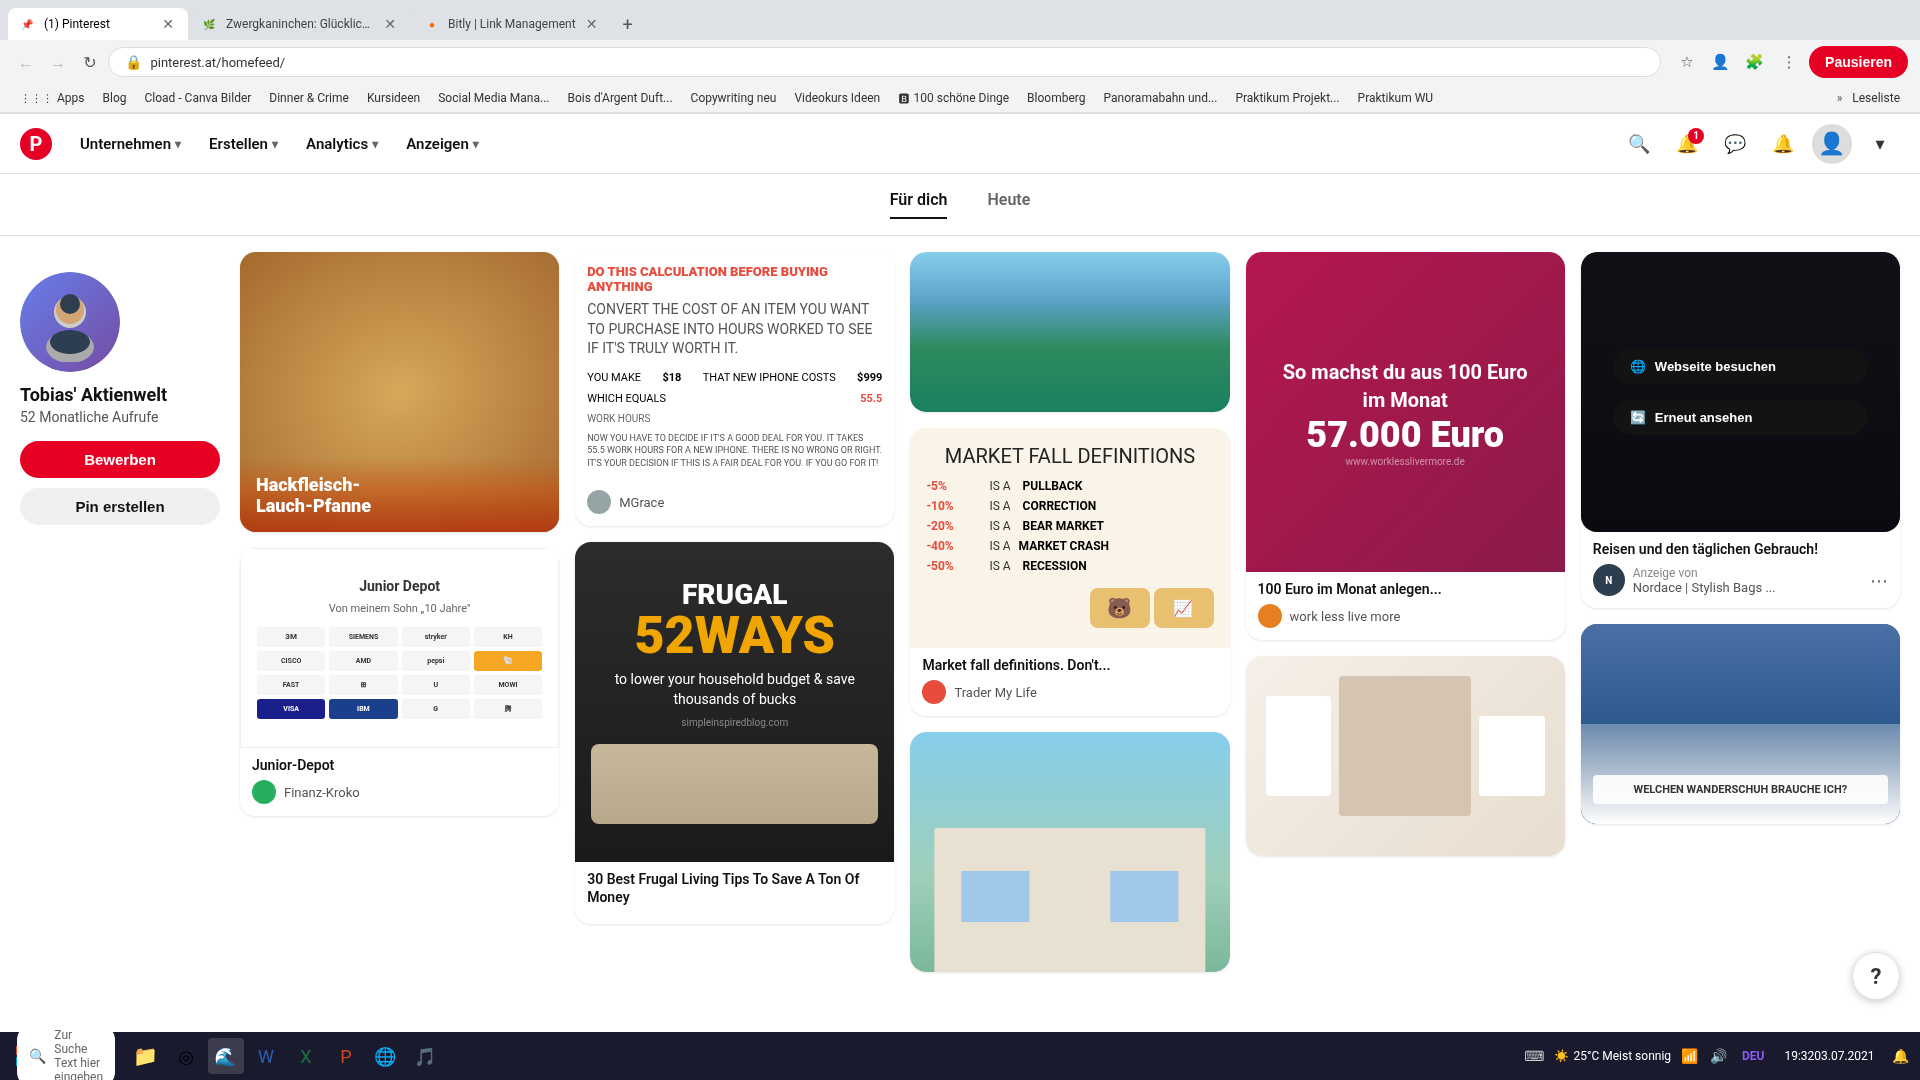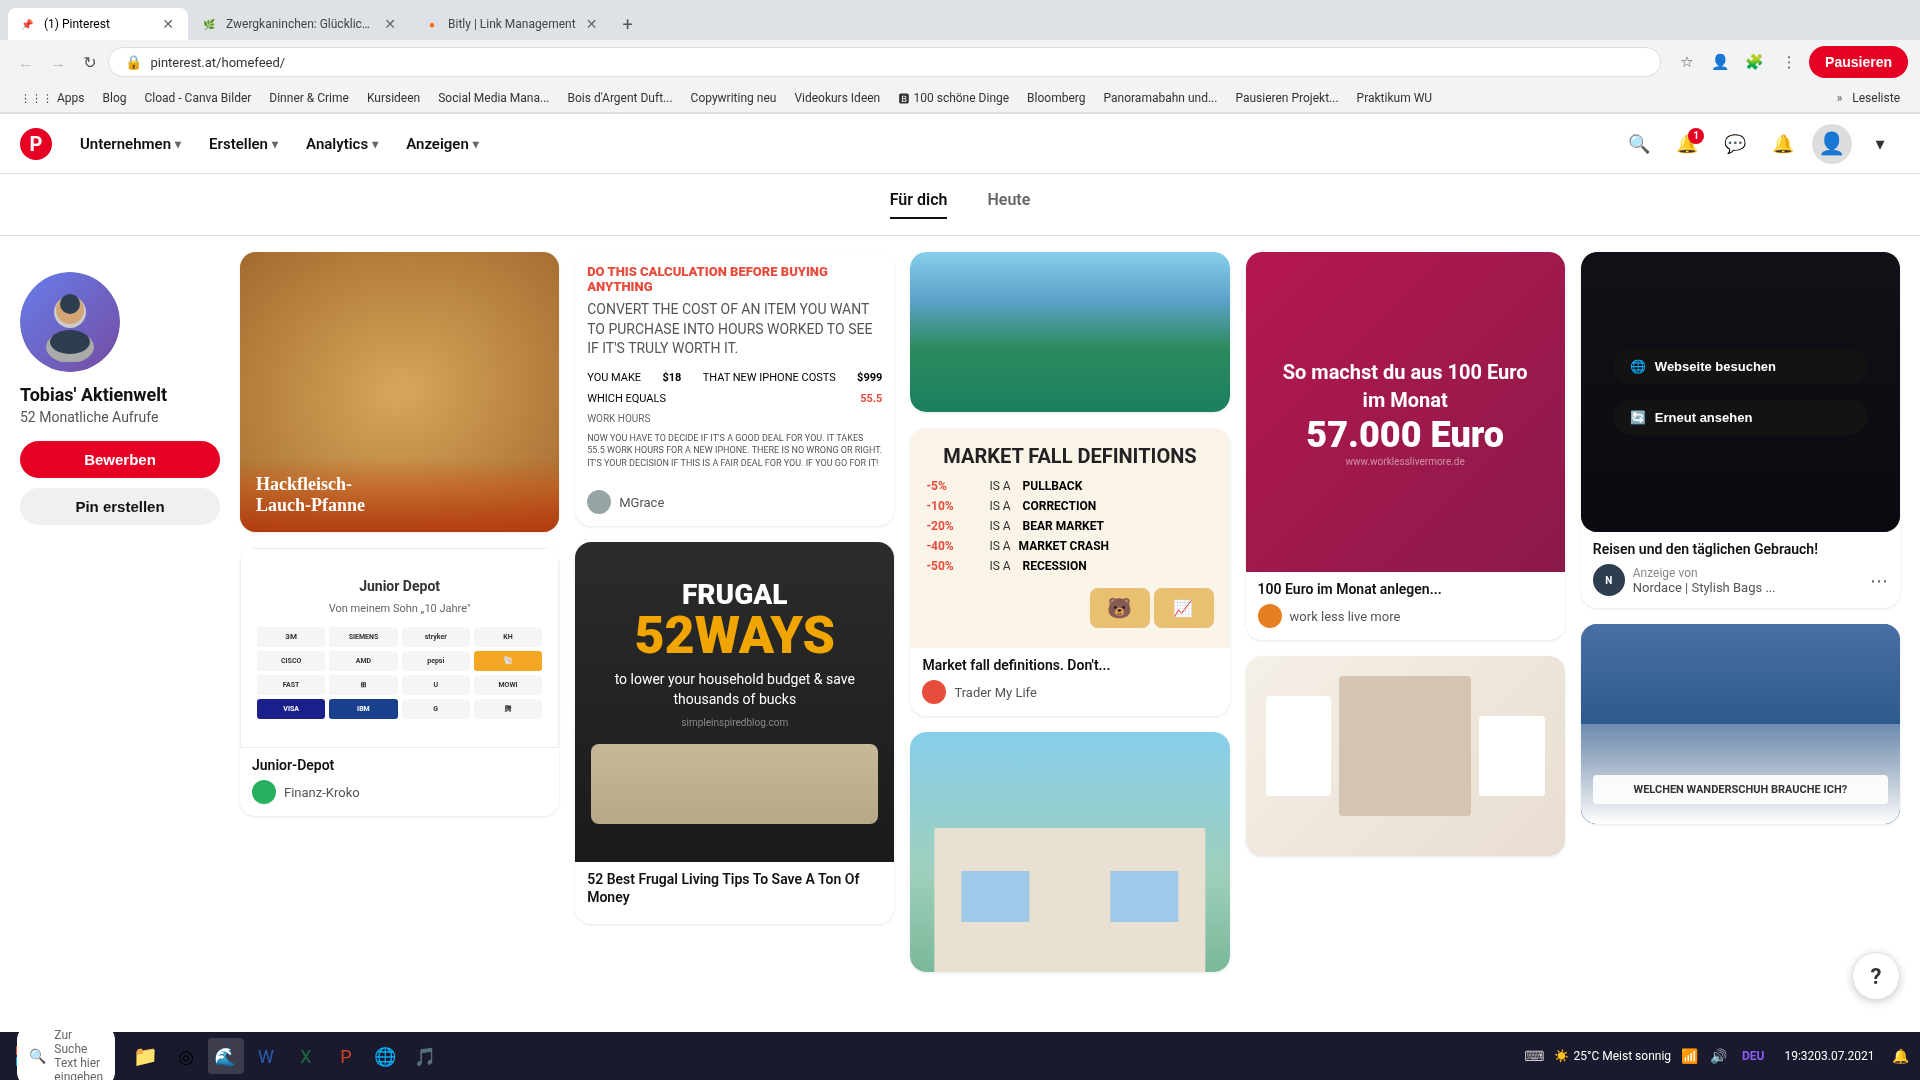--- a/index.html
+++ b/index.html
@@ -98,21 +98,21 @@
     .logos-grid { display: grid; grid-template-columns: repeat(4, 1fr); gap: 4px; width: 100%; }
     .logo-chip { background: #f5f5f5; border-radius: 3px; height: 20px; display: flex; align-items: center; justify-content: center; font-size: 8px; color: #333; font-weight: bold; }
 
     .frugal-img { background: linear-gradient(180deg, #2c2c2c 0%, #1a1a1a 100%); min-height: 320px; display: flex; flex-direction: column; align-items: center; justify-content: center; padding: 24px 16px; }
     .frugal-title { color: #fff; font-size: 28px; font-weight: 900; text-align: center; line-height: 1.1; }
     .frugal-ways { color: #f0a500; font-size: 52px; font-weight: 900; line-height: 1; }
     .frugal-sub { color: #fff; font-size: 14px; text-align: center; margin-top: 8px; line-height: 1.4; }
     .frugal-website { color: #888; font-size: 10px; margin-top: 8px; }
 
     .market-fall-img { background: #f9f3e8; min-height: 220px; display: flex; flex-direction: column; padding: 16px; }
-    .market-fall-title { font-size: 20px; font-weight: 700; color: #222; text-align: center; margin-bottom: 8px; }
+    .market-fall-title { font-size: 20px; font-weight: 400; color: #222; text-align: center; margin-bottom: 8px; }
     .market-definition { display: flex; align-items: center; gap: 8px; padding: 3px 0; font-size: 12px; }
     .market-pct { font-weight: bold; color: #e74c3c; width: 55px; }
 
     .euro-img { background: linear-gradient(135deg, #b5174f 0%, #8b1a4a 100%); min-height: 320px; display: flex; flex-direction: column; align-items: center; justify-content: center; padding: 24px; }
     .euro-text { color: #fff; font-size: 20px; font-weight: bold; text-align: center; line-height: 1.4; }
     .euro-amount { color: #fff; font-size: 36px; font-weight: 900; text-align: center; }
 
     .calculation-img { background: #fff; min-height: 230px; display: flex; flex-direction: column; padding: 12px; }
     .calc-title { font-size: 13px; font-weight: 900; color: #e74c3c; margin-bottom: 6px; }
     .calc-sub { font-size: 14px; color: #555; line-height: 1.4; }
@@ -208,21 +208,21 @@
       <span>🅱</span>
       <span>100 schöne Dinge</span>
     </div>
     <div class="bookmark-item">
       <span>Bloomberg</span>
     </div>
     <div class="bookmark-item">
       <span>Panoramabahn und...</span>
     </div>
     <div class="bookmark-item">
-      <span>Pausieren Projekt...</span>
+      <span>Praktikum Projekt...</span>
     </div>
     <div class="bookmark-item">
       <span>Praktikum WU</span>
     </div>
     <div class="more-bookmarks">»</div>
     <div class="bookmark-item">
       <span>Leseliste</span>
     </div>
   </div>
 </div>
@@ -304,21 +304,21 @@
           <span>52 Monatliche Aufrufe</span>
         </div>
         <button class="btn-apply">Bewerben</button>
         <button class="btn-create-pin">Pin erstellen</button>
       </div>
     </div>
 
     <div class="pin-grid">
 
       <div class="pin-card" style="break-inside:avoid;">
-        <div class="pasta-img" style="min-height:280px; background: linear-gradient(135deg, #c8a060 0%, #e8c88a 50%, #d4956a 100%); position:relative; overflow:hidden;font-family:Liberation Serif, serif;">
+        <div class="pasta-img" style="min-height:280px; background: linear-gradient(135deg, #c8a060 0%, #e8c88a 50%, #d4956a 100%); position:relative; overflow:hidden;">
 
           <div style="position:absolute; inset:0; background: radial-gradient(ellipse at center, rgba(210,160,80,0.8) 0%, rgba(160,100,40,0.9) 100%);"></div>
           <div style="position:absolute; bottom:0; left:0; right:0; background:linear-gradient(to top, rgba(180,50,10,0.85) 0%, rgba(200,80,20,0.5) 60%, transparent 100%); padding:16px;">
             <div style="color:#fff; font-size:18px; font-weight:900;">Hackfleisch-<br>Lauch-Pfanne</div>
           </div>
         </div>
       </div>
 
       <div class="pin-card">
         <div class="junior-depot-img">
@@ -382,21 +382,21 @@
       <div class="pin-card">
         <div class="frugal-img">
           <div class="frugal-title">FRUGAL</div>
           <div class="frugal-ways">52WAYS</div>
           <div class="frugal-sub">to lower your household budget &amp; save thousands of bucks</div>
           <div class="frugal-website">simpleinspiredblog.com</div>
 
           <div style="margin-top:16px; width:100%; height:80px; background:linear-gradient(180deg, #c8b89a 0%, #b8a88a 100%); border-radius:8px;"></div>
         </div>
         <div class="pin-info">
-          <div class="pin-title">52 Best Frugal Living Tips To Save A Ton Of Money</div>
+          <div class="pin-title">30 Best Frugal Living Tips To Save A Ton Of Money</div>
         </div>
       </div>
 
       <div class="pin-card">
         <div style="background:linear-gradient(180deg, #87CEEB 0%, #5ba3c9 30%, #2d8a5e 60%, #1a8060 100%); min-height:160px; border-radius:16px;"></div>
       </div>
 
       <div class="pin-card">
         <div class="market-fall-img">
           <div class="market-fall-title">MARKET FALL DEFINITIONS</div>

